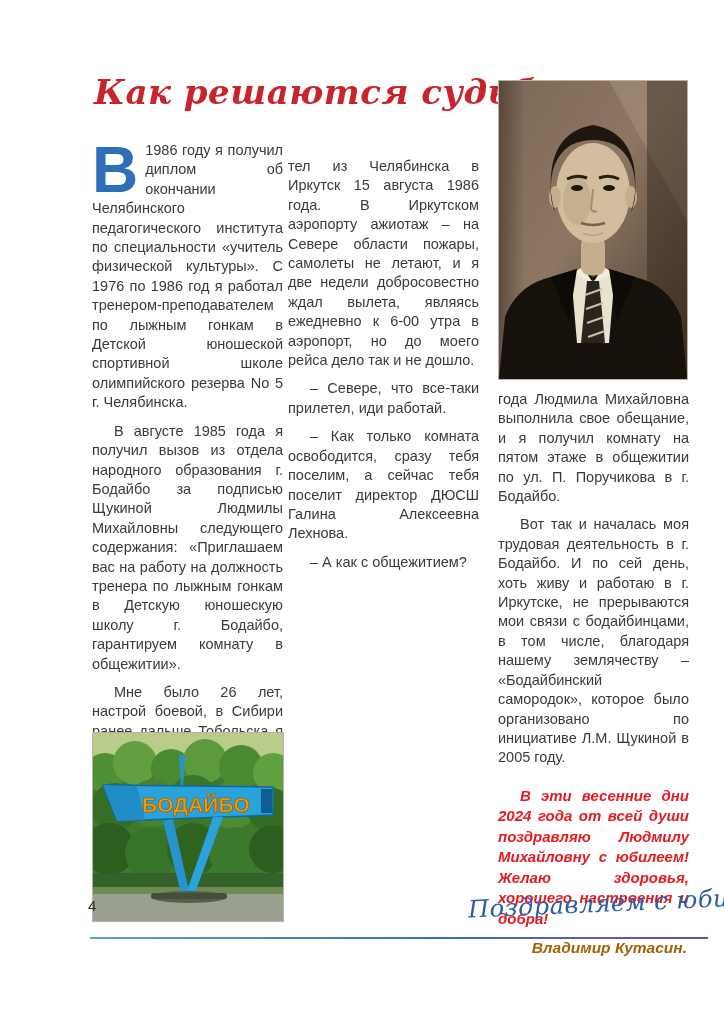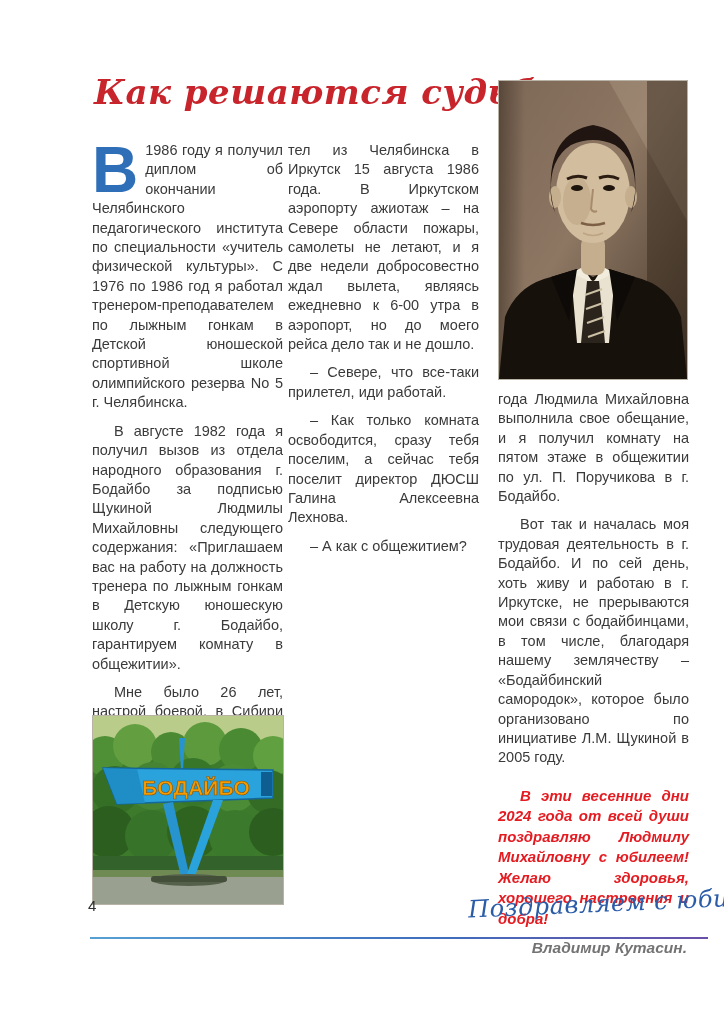--- a/index.html
+++ b/index.html
@@ -12,40 +12,40 @@
     position:absolute;left:94px;top:72px;width:560px;
     font-family:"DejaVu Serif",serif;font-style:italic;font-weight:bold;
     font-size:34px;color:#c8242b;letter-spacing:0.5px;white-space:nowrap;
   }
   .col{
     position:absolute;width:191px;
     font-size:14.5px;line-height:19.4px;color:#3a3a3a;
     text-align:justify;
   }
   .col1{left:92px;top:141px;}
-  .col2{left:288px;top:141px;}
+  .col2{left:288px;top:157px;}
   .col3{left:498px;top:80px;}
   .para{margin:0 0 9px 0;text-indent:22px;}
   .para.cont{text-indent:0;}
   .para.last{margin-bottom:0;}
   .dropcap{
     float:left;font-size:64px;line-height:50px;font-weight:bold;
     color:#2f6fb7;padding:4px 7px 0 0;text-indent:0;
   }
   .para.first{text-indent:0;}
   .photo-frame{display:block;border:1px solid #b9b2a6;}
   .portrait-wrap{margin:0 0 10px 0;}
-  .bodaibo-wrap{position:absolute;left:92px;top:715px;width:190px;height:188px;}
+  .bodaibo-wrap{position:absolute;left:92px;top:732px;width:190px;height:188px;}
   .greeting{
     color:#e41c22;font-weight:bold;font-style:italic;
     font-size:15px;line-height:20.5px;margin-top:18px;
   }
   .signature{
     text-align:right;font-weight:bold;font-style:italic;
-    color:#737373;font-size:15.5px;margin-top:2px;padding-right:2px;
+    color:#a16207;font-size:15.5px;margin-top:2px;padding-right:2px;
   }
   .page-number{
     position:absolute;left:88px;top:897px;font-size:15px;color:#2e2e2e;
   }
   .footer-line{
     position:absolute;left:90px;top:937px;width:618px;height:2px;
     background:linear-gradient(90deg,#57a0d3 0%,#3f6fbe 55%,#6a4fa8 100%);
   }
   .handwritten{
     position:absolute;left:468px;top:890px;width:256px;
@@ -58,21 +58,21 @@
 <body>
 
 <div class="page">
 
   <div class="title">Как решаются судьбы</div>
 
   <div class="col col1">
     <p class="para first">
       <span class="dropcap">В</span><span>1986 году я получил диплом об окончании Челябинского педагогического института по специальности «учитель физической культуры». С 1976 по 1986 год я работал тренером-преподавателем по лыжным гонкам в Детской юношеской спортивной школе олимпийского резерва No 5 г. Челябинска.</span>
     </p>
-    <p class="para">В августе 1982 года я получил вызов из отдела народного образования г. Бодайбо за подписью Щукиной Людмилы Михайловны следующего содержания: «Приглашаем вас на работу на должность тренера по лыжным гонкам в Детскую юношескую школу г. Бодайбо, гарантируем комнату в общежитии».</p>
+    <p class="para">В августе 1985 года я получил вызов из отдела народного образования г. Бодайбо за подписью Щукиной Людмилы Михайловны следующего содержания: «Приглашаем вас на работу на должность тренера по лыжным гонкам в Детскую юношескую школу г. Бодайбо, гарантируем комнату в общежитии».</p>
     <p class="para last">Мне было 26 лет, настрой боевой, в Сибири ранее дальше Тобольска я не бывал. Какое оно Бодайбо, не знал. Решил – поеду. Приле-</p>
   </div>
 
   <div class="col col2">
     <p class="para cont">тел из Челябинска в Иркутск 15 августа 1986 года. В Иркутском аэропорту ажиотаж – на Севере области пожары, самолеты не летают, и я две недели добросовестно ждал вылета, являясь ежедневно к 6-00 утра в аэропорт, но до моего рейса дело так и не дошло.</p>
     <p class="para">– Севере, что все-таки прилетел, иди работай.</p>
     <p class="para">– Как только комната освободится, сразу тебя поселим, а сейчас тебя поселит директор ДЮСШ Галина Алексеевна Лехнова.</p>
     <p class="para">– А как с общежитием?</p>
   </div>
 

